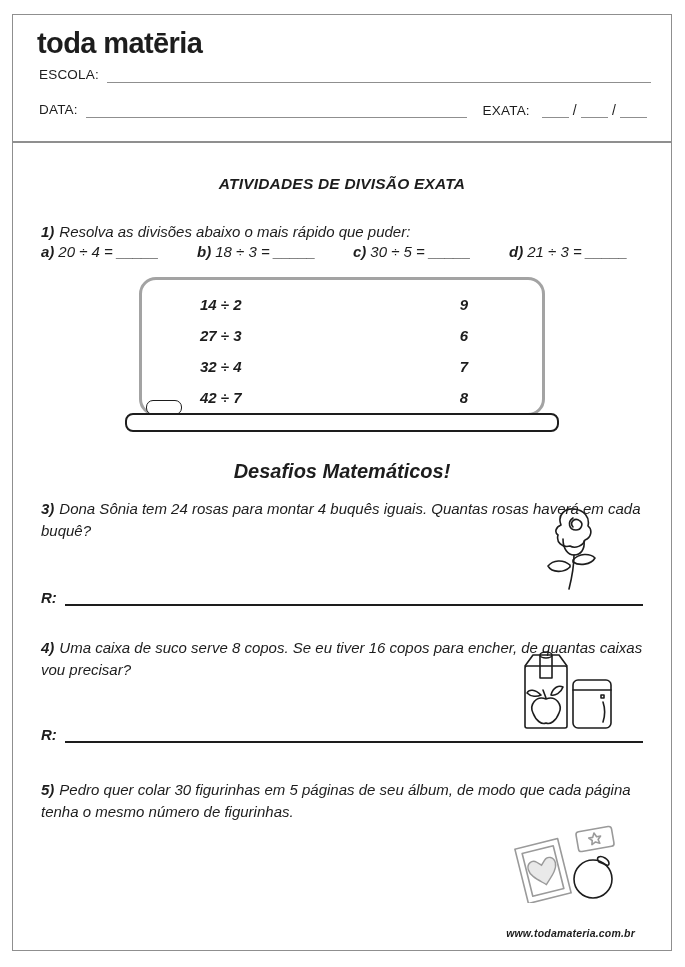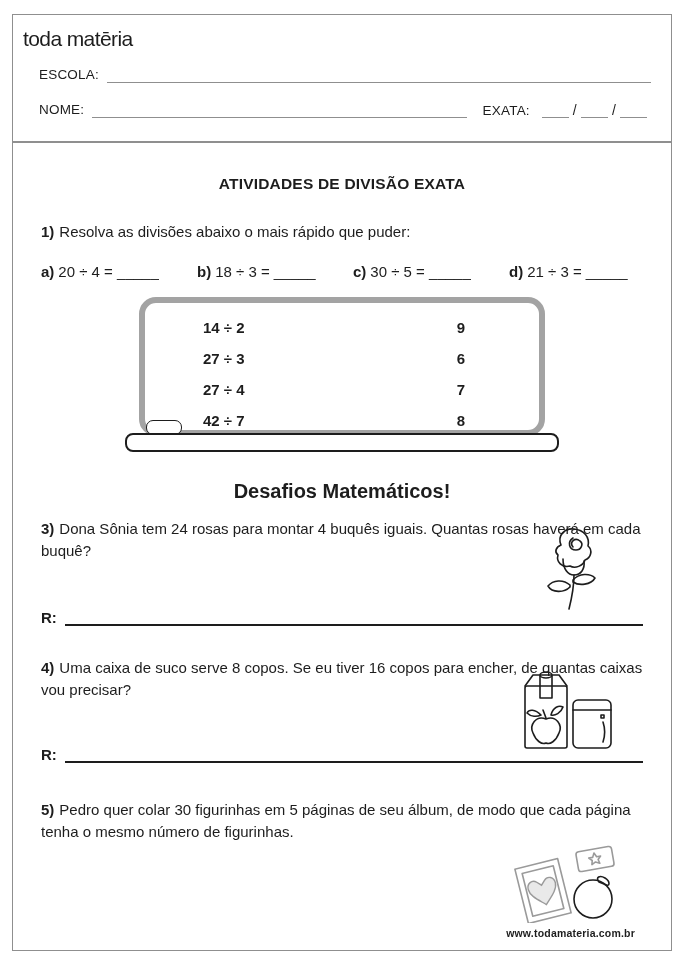--- a/index.html
+++ b/index.html
@@ -5,45 +5,45 @@
   html,body{margin:0;padding:0;}
   body{
     width:685px;height:967px;position:relative;background:#ffffff;
     font-family:"Liberation Sans",sans-serif;color:#1d1d1d;overflow:hidden;
   }
   .box{position:absolute;left:12px;width:660px;border:1px solid #8f8f8f;box-sizing:border-box;background:#fff;}
   .header-box{top:14px;height:128px;}
   .content-box{top:142px;height:809px;}
 
   
-  .logo{position:absolute;left:10px;top:12px;font-size:21px;font-weight:400;letter-spacing:-0.6px;}
+  .logo{position:absolute;left:24px;top:12px;font-size:29px;font-weight:700;letter-spacing:-0.6px;}
   .hrow{position:absolute;left:26px;right:20px;display:flex;align-items:flex-start;font-size:13.5px;letter-spacing:.2px;}
   .school-row{top:52px;}
   .name-row{top:87px;}
   .hrow .lbl{margin-right:8px;white-space:nowrap;}
   .fill-line{flex:1;border-bottom:1.5px solid #8f8f8f;height:15px;}
   .date-group{display:flex;align-items:flex-end;margin-left:16px;white-space:nowrap;}
   .date-blank{display:inline-block;width:27px;border-bottom:1.5px solid #8f8f8f;height:15px;margin:0 4px;}
   .slash{font-size:14px;}
 
   
-  .inner{position:absolute;inset:0;padding:0 28px;box-sizing:border-box;}
+  .inner{position:absolute;inset:0;padding:0 28px;box-sizing:border-box;font-style:italic;}
   .title{margin-top:32px;text-align:center;font-weight:700;font-size:15.5px;letter-spacing:.2px;}
   .q-line{font-size:15px;line-height:1.45;}
   .qnum{font-weight:700;margin-right:5px;}
   .q1-text{margin-top:28px;}
-  .q1-row{display:flex;margin-top:20px;font-size:15px;}
+  .q1-row{display:flex;font-size:15px;}
   .q1-item{flex:0 0 156px;white-space:nowrap;}
   .q1-item:last-child{flex:0 0 auto;}
   .q1-item .qnum{margin-right:4px;}
   .q2-text{margin-top:31px;}
 
   .board-area{position:relative;margin-top:17px;height:158px;}
   .board{position:absolute;left:50%;transform:translateX(-50%);top:0;width:406px;height:139px;
-         border:6px solid #a3a3a3;border-radius:17px;background:#fff;box-sizing:border-box;padding-top:9px;}
+         border:3px solid #a3a3a3;border-radius:17px;background:#fff;box-sizing:border-box;padding-top:9px;}
   .board-row{display:flex;height:31px;align-items:center;font-size:15px;font-weight:700;}
   .board-eq{margin-left:58px;}
   .board-res{margin-left:auto;margin-right:74px;}
   .tray{position:absolute;left:50%;transform:translateX(-50%);top:136px;width:434px;height:19px;
         border:2px solid #1d1d1d;border-radius:8px;background:#fff;box-sizing:border-box;}
   .chalk{position:absolute;left:calc(50% - 196px);top:123px;width:36px;height:15px;
          border:1.5px solid #1d1d1d;border-radius:7px;background:#fff;box-sizing:border-box;}
 
   .challenges{margin-top:25px;text-align:center;font-weight:700;font-size:20px;}
   .q-block{position:relative;}
@@ -74,21 +74,21 @@
 
 <div class="box header-box">
   <div class="logo">toda matēria</div>
 
   <div class="hrow school-row">
     <span class="lbl">ESCOLA:</span>
     <span class="fill-line"></span>
   </div>
 
   <div class="hrow name-row">
-    <span class="lbl">NOME:</span>
+    <span class="lbl">DATA:</span>
     <span class="fill-line"></span>
     <span class="date-group">
       <span class="lbl">EXATA:</span>
       <span class="date-blank"></span>
       <span class="slash">/</span>
       <span class="date-blank"></span>
       <span class="slash">/</span>
       <span class="date-blank"></span>
     </span>
   </div>
@@ -122,21 +122,21 @@
       <div class="board">
         <div class="board-row">
           <span class="board-eq">14 ÷ 2</span>
           <span class="board-res">9</span>
         </div>
         <div class="board-row">
           <span class="board-eq">27 ÷ 3</span>
           <span class="board-res">6</span>
         </div>
         <div class="board-row">
-          <span class="board-eq">27 ÷ 4</span>
+          <span class="board-eq">32 ÷ 4</span>
           <span class="board-res">7</span>
         </div>
         <div class="board-row">
           <span class="board-eq">42 ÷ 7</span>
           <span class="board-res">8</span>
         </div>
       </div>
       <div class="chalk"></div>
       <div class="tray"></div>
     </div>

